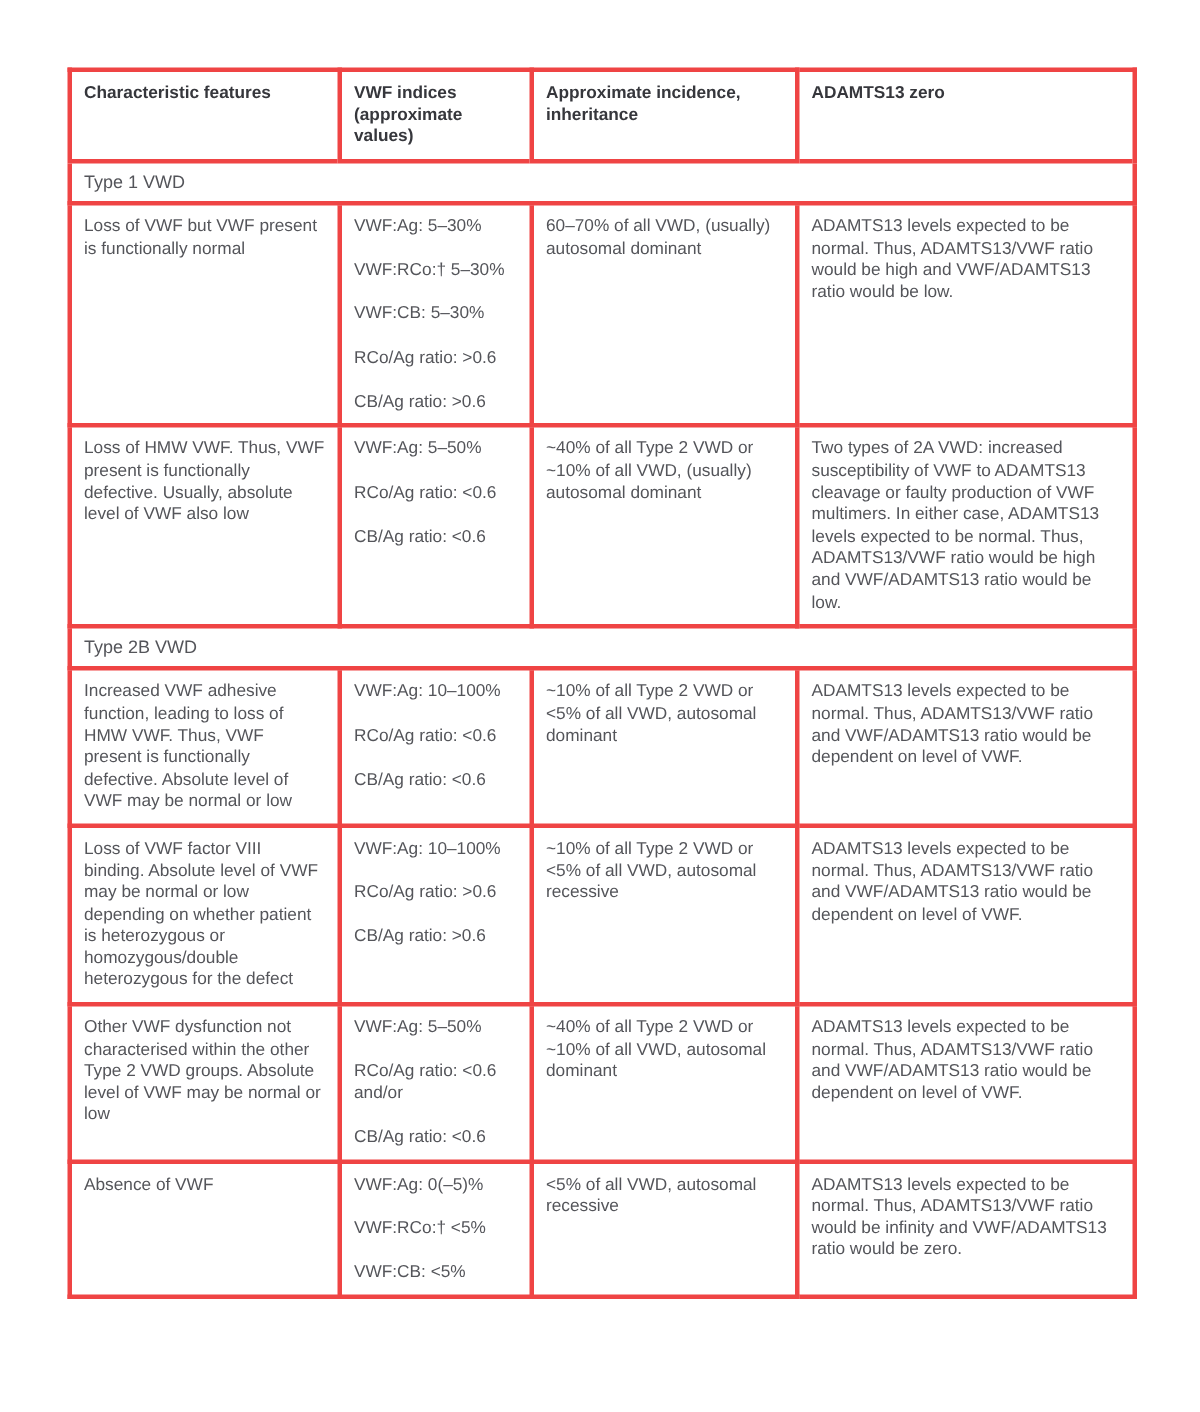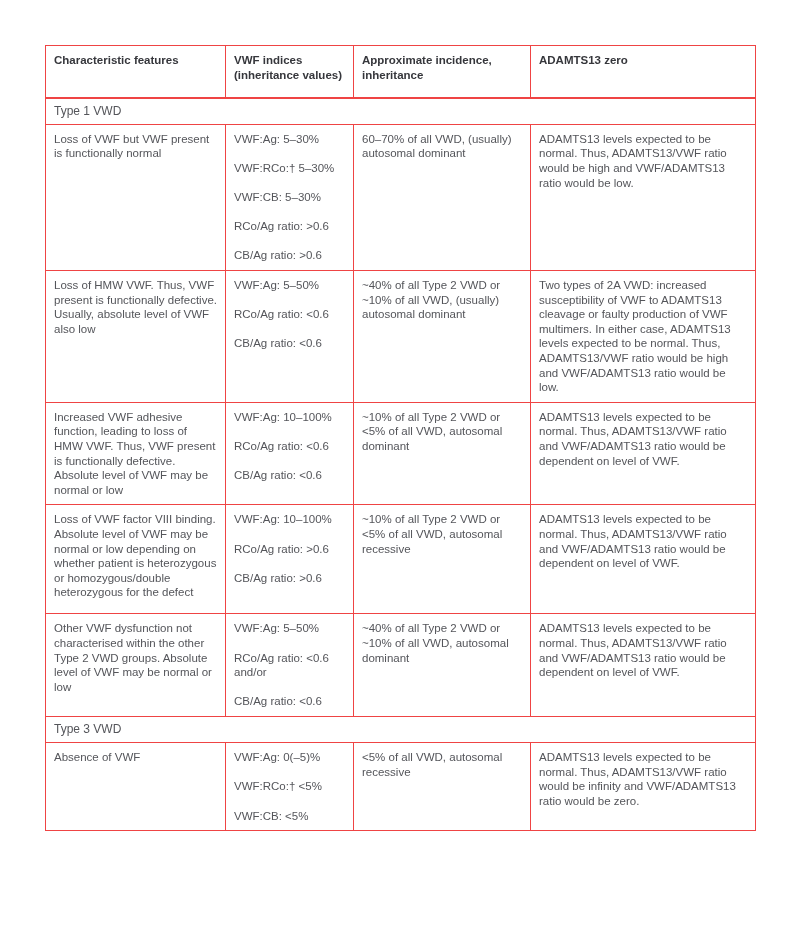--- a/index.html
+++ b/index.html
@@ -18,21 +18,21 @@
   }
   table.vwd {
     border-collapse: collapse;
     width: 710px;
     table-layout: fixed;
     color: #54555a;
     font-size: 11.5px;
     line-height: 1.27;
   }
   table.vwd td, table.vwd th {
-    border: 1px solid #ef4444;
+    border: 3px solid #ef4444;
     vertical-align: top;
     text-align: left;
     padding: 7px 8px;
     font-weight: normal;
     overflow: hidden;
   }
   table.vwd thead th {
     font-weight: bold;
     color: #36373c;
     font-size: 11.5px;
@@ -69,21 +69,21 @@
   <table class="vwd">
     <colgroup>
       <col style="width:180px">
       <col style="width:128px">
       <col style="width:177px">
       <col style="width:225px">
     </colgroup>
     <thead>
       <tr>
         <th>Characteristic features</th>
-        <th>VWF indices (inheritance values)</th>
+        <th>VWF indices (approximate values)</th>
         <th>Approximate incidence, inheritance</th>
         <th>ADAMTS13 zero</th>
       </tr>
     </thead>
     <tbody>
       <tr class="section-row">
         <td colspan="4">Type 1 VWD</td>
       </tr>
       <tr class="data-row row-1">
         <td>Loss of VWF but VWF present is functionally normal</td>
@@ -104,20 +104,23 @@
         <td>Loss of HMW VWF. Thus, VWF present is functionally defective. Usually, absolute level of VWF also low</td>
         <td class="indices-cell">VWF:Ag: 5–50%
 
 RCo/Ag ratio: &lt;0.6
 
 CB/Ag ratio: &lt;0.6</td>
         <td>~40% of all Type 2 VWD or ~10% of all VWD, (usually) autosomal dominant</td>
         <td>Two types of 2A VWD: increased susceptibility of VWF to ADAMTS13 cleavage or faulty production of VWF multimers. In either case, ADAMTS13 levels expected to be normal. Thus, ADAMTS13/VWF ratio would be high and VWF/ADAMTS13 ratio would be low.</td>
       </tr>
 
+      <tr class="section-row">
+        <td colspan="4">Type 2B VWD</td>
+      </tr>
       <tr class="data-row row-3">
         <td>Increased VWF adhesive function, leading to loss of HMW VWF. Thus, VWF present is functionally defective. Absolute level of VWF may be normal or low</td>
         <td class="indices-cell">VWF:Ag: 10–100%
 
 RCo/Ag ratio: &lt;0.6
 
 CB/Ag ratio: &lt;0.6</td>
         <td>~10% of all Type 2 VWD or &lt;5% of all VWD, autosomal dominant</td>
         <td>ADAMTS13 levels expected to be normal. Thus, ADAMTS13/VWF ratio and VWF/ADAMTS13 ratio would be dependent on level of VWF.</td>
       </tr>
@@ -137,23 +140,20 @@
         <td>Other VWF dysfunction not characterised within the other Type 2 VWD groups. Absolute level of VWF may be normal or low</td>
         <td class="indices-cell">VWF:Ag: 5–50%
 
 RCo/Ag ratio: &lt;0.6 and/or
 
 CB/Ag ratio: &lt;0.6</td>
         <td>~40% of all Type 2 VWD or ~10% of all VWD, autosomal dominant</td>
         <td>ADAMTS13 levels expected to be normal. Thus, ADAMTS13/VWF ratio and VWF/ADAMTS13 ratio would be dependent on level of VWF.</td>
       </tr>
 
-      <tr class="section-row">
-        <td colspan="4">Type 3 VWD</td>
-      </tr>
       <tr class="data-row row-6">
         <td>Absence of VWF</td>
         <td class="indices-cell">VWF:Ag: 0(–5)%
 
 VWF:RCo:† &lt;5%
 
 VWF:CB: &lt;5%</td>
         <td>&lt;5% of all VWD, autosomal recessive</td>
         <td>ADAMTS13 levels expected to be normal. Thus, ADAMTS13/VWF ratio would be infinity and VWF/ADAMTS13 ratio would be zero.</td>
       </tr>

